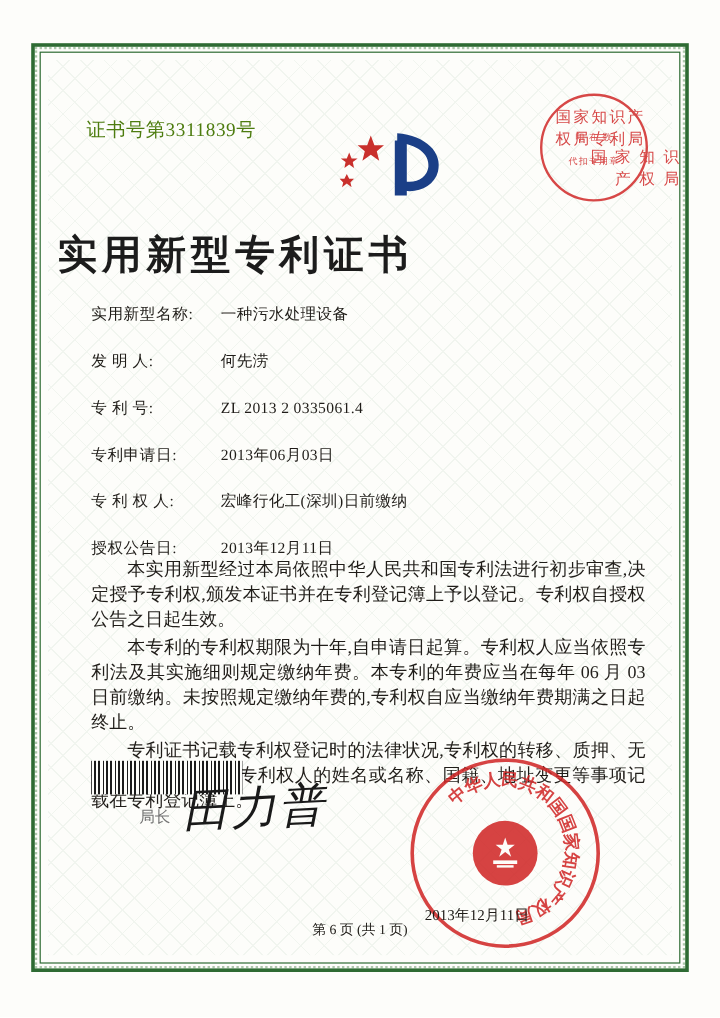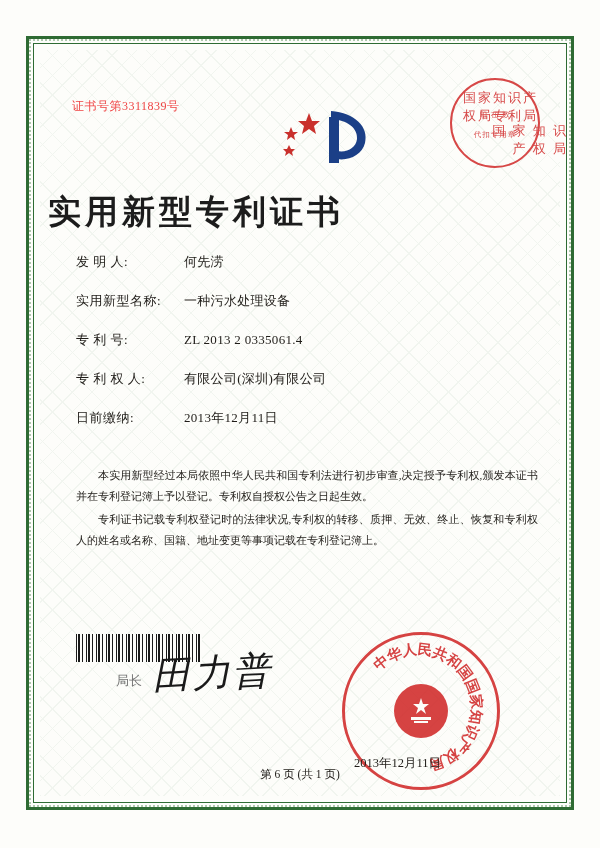--- a/index.html
+++ b/index.html
@@ -72,22 +72,22 @@
     top: 60px;
     right: 48px;
     bottom: 58px;
   }
 
   
   .cert-no {
     position: absolute;
     left: 24px;
     top: 38px;
-    font-size: 12px;
-    color: #ef4444;
+    font-size: 16px;
+    color: #4d7c0f;
     letter-spacing: 0.5px;
     text-align: center;
   }
 
   
   .logo {
     position: absolute;
     left: 225px;
     top: 45px;
     width: 110px;
@@ -165,21 +165,21 @@
   .field-value {
     letter-spacing: 0.3px;
   }
 
   
   .body-text {
     position: absolute;
     left: 28px;
     right: 14px;
     top: 405px;
-    font-size: 11px;
+    font-size: 15px;
     line-height: 21px;
     color: #201d19;
     text-align: justify;
   }
   .body-text p {
     margin: 0 0 2px 0;
     text-indent: 2em;
   }
 
   
@@ -303,43 +303,48 @@
       <div class="seal-arc-top">国家知识产权局专利局</div>
       <div class="seal-line1">印 在 数</div>
       <div class="seal-line2">代扣专用章</div>
       <div class="seal-arc-bottom">国 家 知 识 产 权 局</div>
     </div>
 
     <div class="title">实用新型专利证书</div>
 
     <div class="fields">
       <div class="field-row">
+        <div class="field-label">实用新型名称:</div>
+        <div class="field-value">一种污水处理设备</div>
+      </div>
+      <div class="field-row">
         <div class="field-label">发 明 人:</div>
         <div class="field-value">何先涝</div>
       </div>
       <div class="field-row">
-        <div class="field-label">实用新型名称:</div>
-        <div class="field-value">一种污水处理设备</div>
-      </div>
-      <div class="field-row">
         <div class="field-label">专 利 号:</div>
         <div class="field-value">ZL 2013 2 0335061.4</div>
       </div>
       <div class="field-row">
+        <div class="field-label">专利申请日:</div>
+        <div class="field-value">2013年06月03日</div>
+      </div>
+      <div class="field-row">
         <div class="field-label">专 利 权 人:</div>
-        <div class="field-value">有限公司(深圳)有限公司</div>
-      </div>
-      <div class="field-row">
-        <div class="field-label">日前缴纳:</div>
+        <div class="field-value">宏峰行化工(深圳)日前缴纳</div>
+      </div>
+      <div class="field-row">
+        <div class="field-label">授权公告日:</div>
         <div class="field-value">2013年12月11日</div>
       </div>
     </div>
 
     <div class="body-text">
       <p>本实用新型经过本局依照中华人民共和国专利法进行初步审查,决定授予专利权,颁发本证书并在专利登记簿上予以登记。专利权自授权公告之日起生效。</p>
+      <p>本专利的专利权期限为十年,自申请日起算。专利权人应当依照专利法及其实施细则规定缴纳年费。本专利的年费应当在每年 06 月 03 日前缴纳。未按照规定缴纳年费的,专利权自应当缴纳年费期满之日起终止。</p>
       <p>专利证书记载专利权登记时的法律状况,专利权的转移、质押、无效、终止、恢复和专利权人的姓名或名称、国籍、地址变更等事项记载在专利登记簿上。</p>
     </div>
 
     <div class="barcode"></div>
 
     <div class="director">局长</div>
     <div class="signature">田力普</div>
 
     <div class="seal-main">
       <div class="seal-ring-text">

